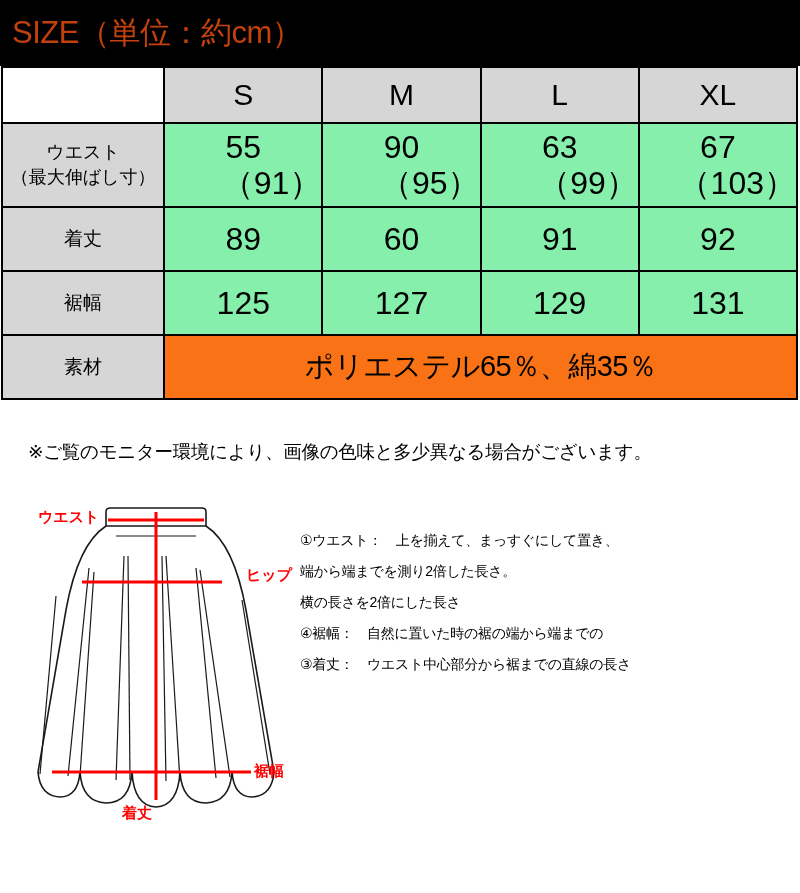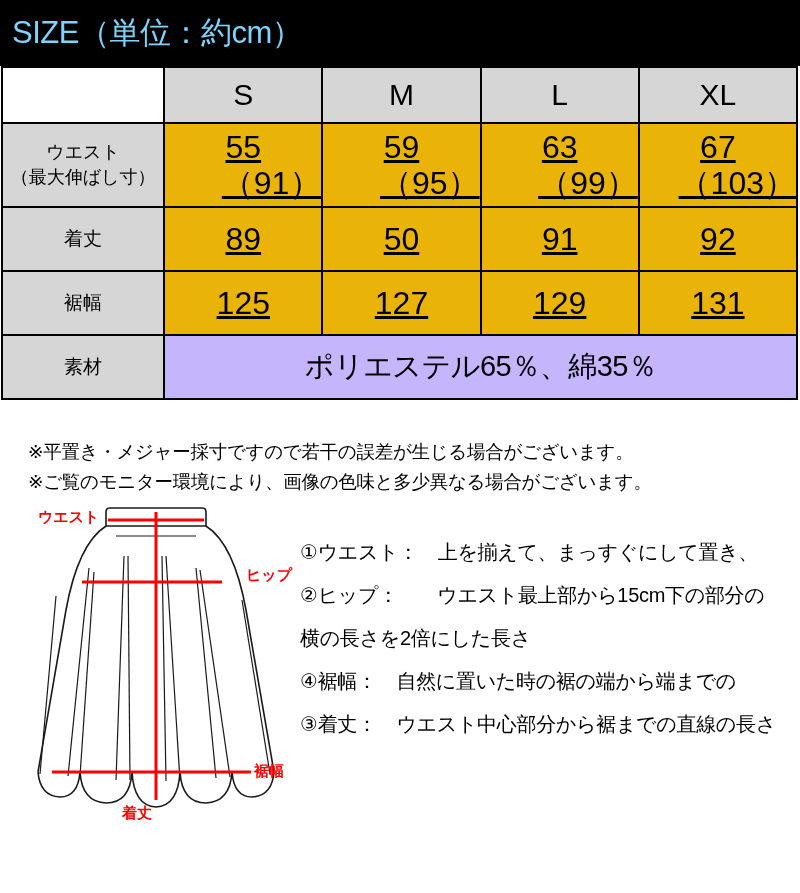--- a/index.html
+++ b/index.html
@@ -22,21 +22,21 @@
     left: 0;
     top: 0;
     width: 800px;
     height: 66px;
     background: #000000;
   }
   .banner-title {
     position: absolute;
     left: 12px;
     top: 13px;
-    color: #7dd3fc;
+    color: #c2410c;
     font-size: 31px;
     letter-spacing: -0.5px;
     white-space: nowrap;
     line-height: 40px;
   }
 
   
   .size-table {
     position: absolute;
     left: 1px;
@@ -67,38 +67,37 @@
   .row-label {
     background: #d6d6d6;
     font-size: 19px;
     line-height: 24px;
   }
   .row-label.two-line {
     font-size: 18px;
     line-height: 25px;
   }
   .cell-value {
-    background: #eab308;
+    background: #86efac;
     font-size: 32px;
     line-height: 36px;
     font-weight: 500;
-    text-decoration: underline;
   }
   .cell-value .sub {
     display: block;
     font-size: 32px;
     line-height: 36px;
     text-align: right;
   }
   .r-waist td { height: 82px; }
   .r-length td { height: 62px; }
   .r-hem td { height: 62px; }
   .r-material td { height: 62px; }
   .cell-material {
-    background: #c4b5fd;
+    background: #f97316;
     font-size: 29px;
     letter-spacing: -0.5px;
   }
 
   
   .notes {
     position: absolute;
     left: 28px;
     top: 437px;
     width: 740px;
@@ -120,25 +119,24 @@
   }
   .diagram svg { display: block; }
 
   .instructions {
     position: absolute;
     left: 300px;
     top: 525px;
     width: 490px;
   }
   .inst-line {
-    font-size: 20px;
+    font-size: 14px;
     line-height: 31px;
     letter-spacing: -0.3px;
     white-space: nowrap;
-    margin-top: 12px;
   }
 
   .lbl {
     position: absolute;
     color: #ff0000;
     font-size: 15px;
     font-weight: bold;
     white-space: nowrap;
   }
   .lbl-waist { left: 22px; top: 8px; }
@@ -173,58 +171,57 @@
     <tr class="r-waist">
       <td class="row-label two-line">
         <div>ウエスト</div>
         <div>（最大伸ばし寸）</div>
       </td>
       <td class="cell-value">
         <span>55</span>
         <span class="sub">（91）</span>
       </td>
       <td class="cell-value">
-        <span>59</span>
+        <span>90</span>
         <span class="sub">（95）</span>
       </td>
       <td class="cell-value">
         <span>63</span>
         <span class="sub">（99）</span>
       </td>
       <td class="cell-value">
         <span>67</span>
         <span class="sub">（103）</span>
       </td>
     </tr>
 
     <tr class="r-length">
       <td class="row-label">着丈</td>
       <td class="cell-value">89</td>
-      <td class="cell-value">50</td>
+      <td class="cell-value">60</td>
       <td class="cell-value">91</td>
       <td class="cell-value">92</td>
     </tr>
 
     <tr class="r-hem">
       <td class="row-label">裾幅</td>
       <td class="cell-value">125</td>
       <td class="cell-value">127</td>
       <td class="cell-value">129</td>
       <td class="cell-value">131</td>
     </tr>
 
     <tr class="r-material">
       <td class="row-label">素材</td>
       <td class="cell-material" colspan="4">ポリエステル65％、綿35％</td>
     </tr>
   </tbody>
 </table>
 
 <div class="notes">
-  <div class="note-line">※平置き・メジャー採寸ですので若干の誤差が生じる場合がございます。</div>
   <div class="note-line">※ご覧のモニター環境により、画像の色味と多少異なる場合がございます。</div>
 </div>
 
 <div class="diagram">
   <svg width="280" height="350" viewBox="0 0 280 350">
     <g fill="none" stroke="#1a1a1a" stroke-width="1.6">
 
       <path d="M 90 12 Q 90 8 94 8 L 186 8 Q 190 8 190 12 L 190 26 L 90 26 Z"></path>
       <path d="M 100 36 L 180 36" stroke-width="1.2"></path>
 
@@ -260,17 +257,17 @@
   </svg>
 
   <div class="lbl lbl-waist">ウエスト</div>
   <div class="lbl lbl-hip">ヒップ</div>
   <div class="lbl lbl-hem">裾幅</div>
   <div class="lbl lbl-len">着丈</div>
 </div>
 
 <div class="instructions">
   <div class="inst-line">①ウエスト：　上を揃えて、まっすぐにして置き、</div>
-  <div class="inst-line">②ヒップ：　　ウエスト最上部から15cm下の部分の</div>
+  <div class="inst-line">端から端までを測り2倍した長さ。</div>
   <div class="inst-line">横の長さを2倍にした長さ</div>
   <div class="inst-line">④裾幅：　自然に置いた時の裾の端から端までの</div>
   <div class="inst-line">③着丈：　ウエスト中心部分から裾までの直線の長さ</div>
 </div>
 
 </body></html>

